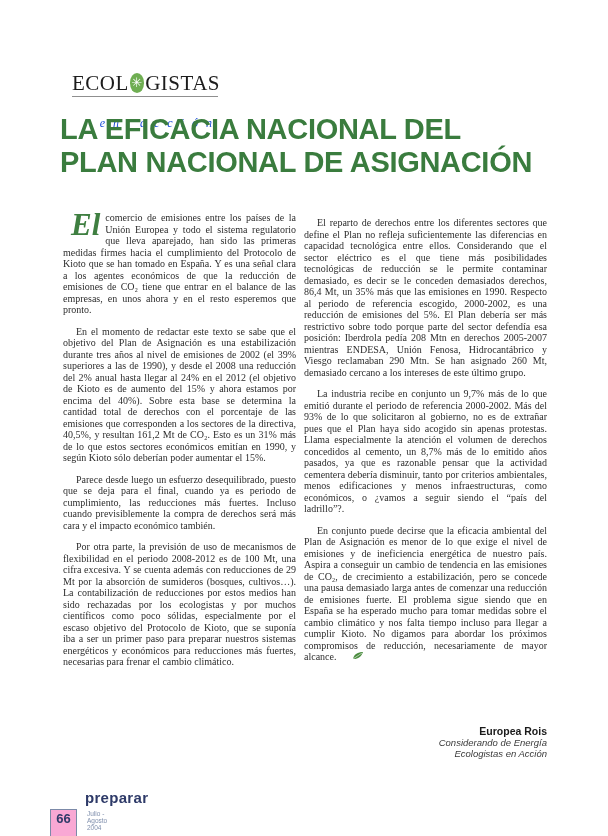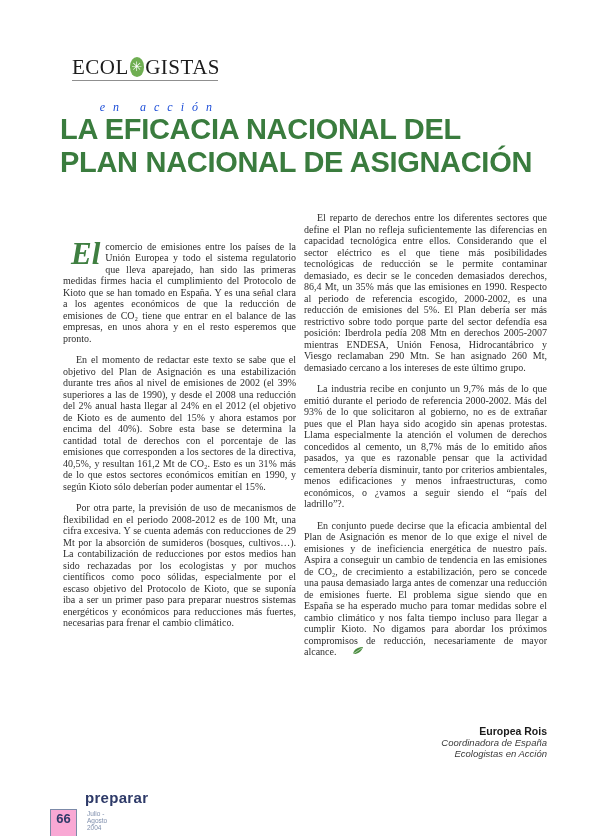--- a/index.html
+++ b/index.html
@@ -27,20 +27,21 @@
   }
   .logo-word {
     display: flex;
     align-items: center;
     font-family: "Liberation Serif", serif;
     font-size: 21px;
     letter-spacing: 0.5px;
     color: #1c1c1c;
     line-height: 22px;
     white-space: nowrap;
+    margin-top: 16px;
   }
   .emblem {
     display: inline-flex;
     align-items: center;
     justify-content: center;
     width: 20px;
     height: 20px;
     margin: 0 1px;
     border-radius: 50%;
     background: #6fae52;
@@ -201,37 +202,38 @@
     <span>LA EFICACIA NACIONAL DEL</span><br>
     <span>PLAN NACIONAL DE ASIGNACIÓN</span>
   </h1>
 
   <div class="columns">
     <div class="col-left">
       <p class="first">
         <span class="dropcap">El</span><span>comercio de emisiones entre los países de la Unión Europea y todo el sistema regulatorio que lleva aparejado, han sido las primeras medidas firmes hacia el cumplimiento del Protocolo de Kioto que se han tomado en España. Y es una señal clara a los agentes económicos de que la reducción de emisiones de CO₂ tiene que entrar en el balance de las empresas, en unos ahora y en el resto esperemos que pronto.</span>
       </p>
       <p>En el momento de redactar este texto se sabe que el objetivo del Plan de Asignación es una estabilización durante tres años al nivel de emisiones de 2002 (el 39% superiores a las de 1990), y desde el 2008 una reducción del 2% anual hasta llegar al 24% en el 2012 (el objetivo de Kioto es de aumento del 15% y ahora estamos por encima del 40%). Sobre esta base se determina la cantidad total de derechos con el porcentaje de las emisiones que corresponden a los sectores de la directiva, 40,5%, y resultan 161,2 Mt de CO₂. Esto es un 31% más de lo que estos sectores económicos emitían en 1990, y según Kioto sólo deberían poder aumentar el 15%.</p>
+      <p>Parece desde luego un esfuerzo desequilibrado, puesto que se deja para el final, cuando ya es periodo de cumplimiento, las reducciones más fuertes. Incluso cuando previsiblemente la compra de derechos será más cara y el impacto económico también.</p>
       <p>Por otra parte, la previsión de uso de mecanismos de flexibilidad en el periodo 2008-2012 es de 100 Mt, una cifra excesiva. Y se cuenta además con reducciones de 29 Mt por la absorción de sumideros (bosques, cultivos…). La contabilización de reducciones por estos medios han sido rechazadas por los ecologistas y por muchos científicos como poco sólidas, especialmente por el escaso objetivo del Protocolo de Kioto, que se suponía iba a ser un primer paso para preparar nuestros sistemas energéticos y económicos para reducciones más fuertes, necesarias para frenar el cambio climático.</p>
     </div>
     <div class="col-right">
       <p>El reparto de derechos entre los diferentes sectores que define el Plan no refleja suficientemente las diferencias en capacidad tecnológica entre ellos. Considerando que el sector eléctrico es el que tiene más posibilidades tecnológicas de reducción se le permite contaminar demasiado, es decir se le conceden demasiados derechos, 86,4 Mt, un 35% más que las emisiones en 1990. Respecto al periodo de referencia escogido, 2000-2002, es una reducción de emisiones del 5%. El Plan debería ser más restrictivo sobre todo porque parte del sector defendía esa posición: Iberdrola pedía 208 Mtn en derechos 2005-2007 mientras ENDESA, Unión Fenosa, Hidrocantábrico y Viesgo reclamaban 290 Mtn. Se han asignado 260 Mt, demasiado cercano a los intereses de este último grupo.</p>
       <p>La industria recibe en conjunto un 9,7% más de lo que emitió durante el periodo de referencia 2000-2002. Más del 93% de lo que solicitaron al gobierno, no es de extrañar pues que el Plan haya sido acogido sin apenas protestas. Llama especialmente la atención el volumen de derechos concedidos al cemento, un 8,7% más de lo emitido años pasados, ya que es razonable pensar que la actividad cementera debería disminuir, tanto por criterios ambientales, menos edificaciones y menos infraestructuras, como económicos, o ¿vamos a seguir siendo el “país del ladrillo”?.</p>
       <p>
         <span>En conjunto puede decirse que la eficacia ambiental del Plan de Asignación es menor de lo que exige el nivel de emisiones y de ineficiencia energética de nuestro país. Aspira a conseguir un cambio de tendencia en las emisiones de CO₂, de crecimiento a estabilización, pero se concede una pausa demasiado larga antes de comenzar una reducción de emisiones fuerte. El problema sigue siendo que en España se ha esperado mucho para tomar medidas sobre el cambio climático y nos falta tiempo incluso para llegar a cumplir Kioto. No digamos para abordar los próximos compromisos de reducción, necesariamente de mayor alcance.</span><span class="leaf"><svg width="12" height="9" viewBox="0 0 12 9">
               <path d="M1 8 C2 3 6 1 11 1 C9.5 6 5 8.5 1 8 Z" fill="#4a8c3f"></path>
               <path d="M1 8 C4 6 7 4 10 2" stroke="#ffffff" stroke-width="0.6" fill="none"></path>
             </svg></span>
       </p>
     </div>
   </div>
 
   <div class="author">
     <div class="author-name">Europea Rois</div>
-    <div class="author-role">Coordinadora de España</div>
+    <div class="author-role">Considerando de Energía</div>
     <div class="author-org">Ecologistas en Acción</div>
   </div>
 
   <div class="footer">
     <div class="page-number-box">
       <div class="page-number">66</div>
     </div>
     <div class="magazine-name">preparar</div>
     <div class="magazine-issue">Julio - Agosto 2004</div>
   </div>

